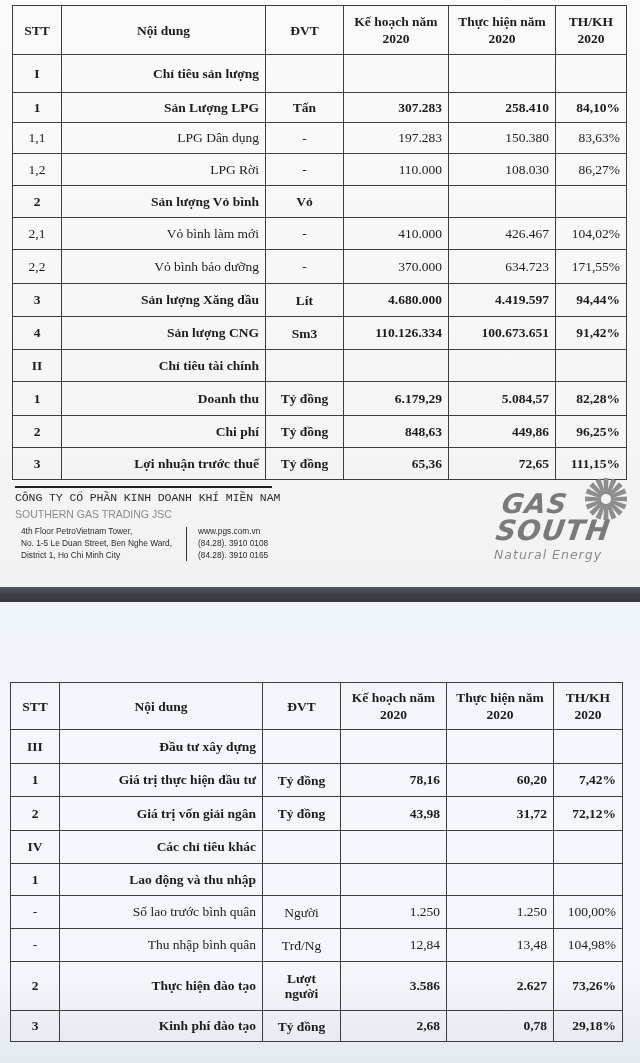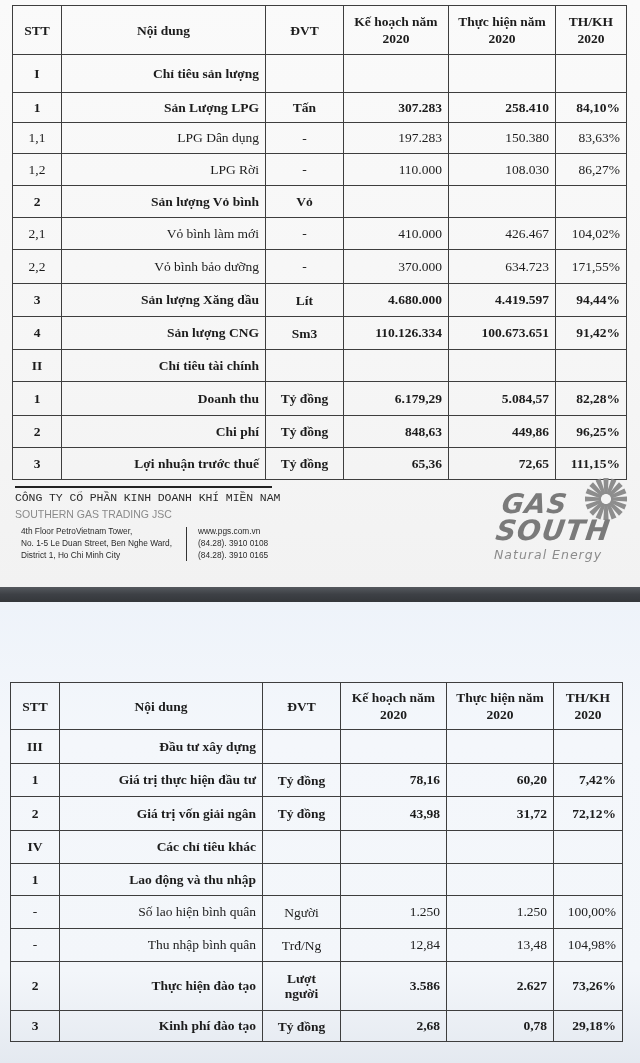--- a/index.html
+++ b/index.html
@@ -321,21 +321,21 @@
   <tr class="bold" style="height:32px">
     <td class="stt">1</td>
     <td class="name">Lao động và thu nhập</td>
     <td class="unit"></td>
     <td class="num"></td>
     <td class="num"></td>
     <td class="pct"></td>
   </tr>
   <tr class="plain" style="height:33px">
     <td class="stt">-</td>
-    <td class="name">Số lao hiện bình quân</td>
+    <td class="name">Số lao trước bình quân</td>
     <td class="unit">Người</td>
     <td class="num">1.250</td>
     <td class="num">1.250</td>
     <td class="pct">100,00%</td>
   </tr>
   <tr class="plain" style="height:33px">
     <td class="stt">-</td>
     <td class="name">Thu nhập bình quân</td>
     <td class="unit">Trđ/Ng</td>
     <td class="num">12,84</td>

